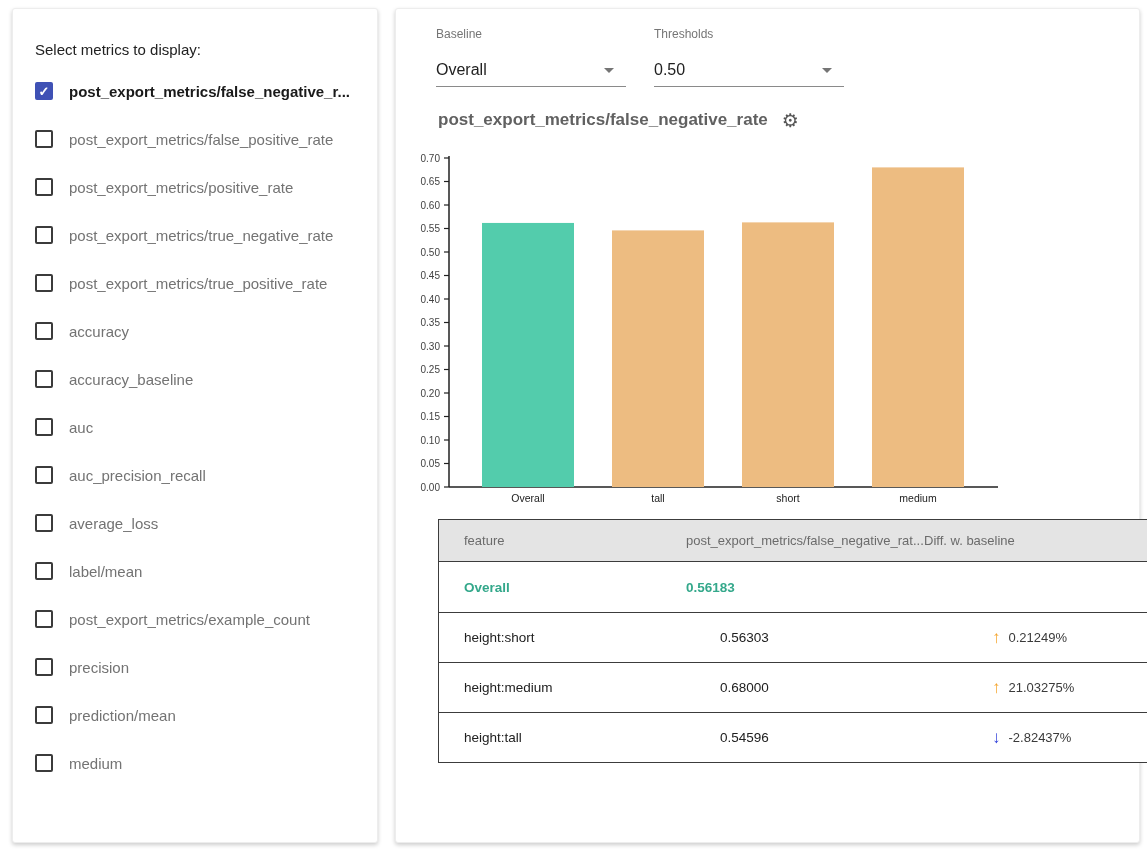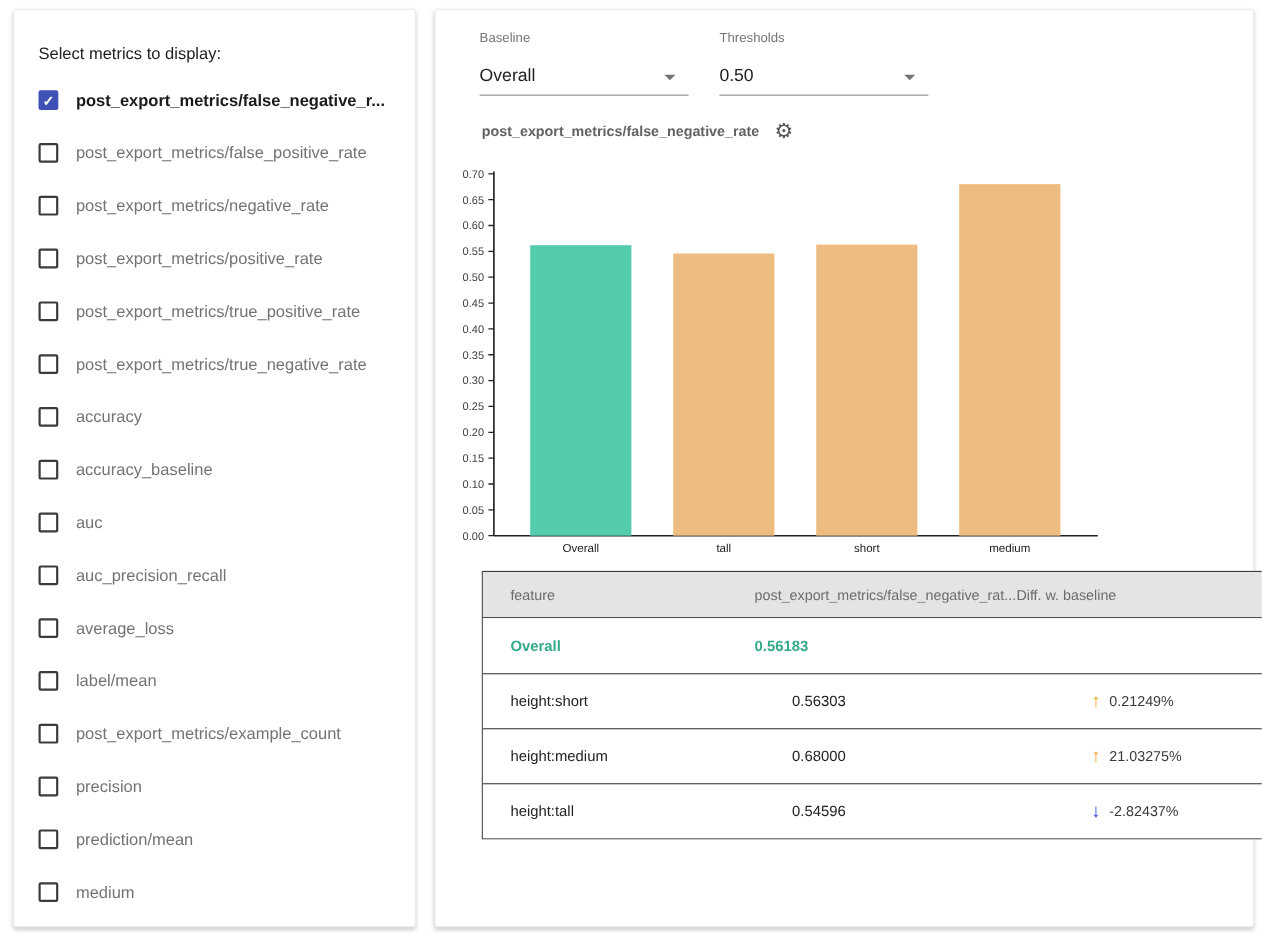--- a/index.html
+++ b/index.html
@@ -58,21 +58,21 @@
     width: 0; height: 0; margin-right: 12px;
     border-left: 5px solid transparent; border-right: 5px solid transparent;
     border-top: 5px solid #757575;
   }
 
   
   .chart-title-row {
     position: absolute; left: 42px; top: 101px;
     display: flex; align-items: center; gap: 14px;
   }
-  .chart-title { font-size: 13px; font-weight: bold; color: #616161; }
+  .chart-title { font-size: 17px; font-weight: bold; color: #616161; }
   .gear { font-size: 19px; color: #555555; cursor: pointer; line-height: 1; }
   #chart-svg { position: absolute; left: 17px; top: 141px; }
   #chart-svg text { font-family: "Liberation Sans", sans-serif; }
 
   
   .metrics-table {
     position: absolute; left: 13px; top: 510px; width: 722px;
     border: 1px solid #3c3c3c; background: #ffffff; margin-left: 29px;
   }
   .t-header {
@@ -108,46 +108,40 @@
     <span class="metric-label">post_export_metrics/false_negative_r...</span>
   </div>
 
   <div class="metric-item">
     <span class="checkbox">
       
     </span>
     <span class="metric-label">post_export_metrics/false_positive_rate</span>
   </div>
 
-  <div class="metric-item">
-    <span class="checkbox">
-      
-    </span>
-    <span class="metric-label">post_export_metrics/negative_rate</span>
-  </div>
 
   <div class="metric-item">
     <span class="checkbox">
       
     </span>
     <span class="metric-label">post_export_metrics/positive_rate</span>
   </div>
 
   <div class="metric-item">
     <span class="checkbox">
       
     </span>
+    <span class="metric-label">post_export_metrics/true_negative_rate</span>
+  </div>
+
+  <div class="metric-item">
+    <span class="checkbox">
+      
+    </span>
     <span class="metric-label">post_export_metrics/true_positive_rate</span>
-  </div>
-
-  <div class="metric-item">
-    <span class="checkbox">
-      
-    </span>
-    <span class="metric-label">post_export_metrics/true_negative_rate</span>
   </div>
 
   <div class="metric-item">
     <span class="checkbox">
       
     </span>
     <span class="metric-label">accuracy</span>
   </div>
 
   <div class="metric-item">

